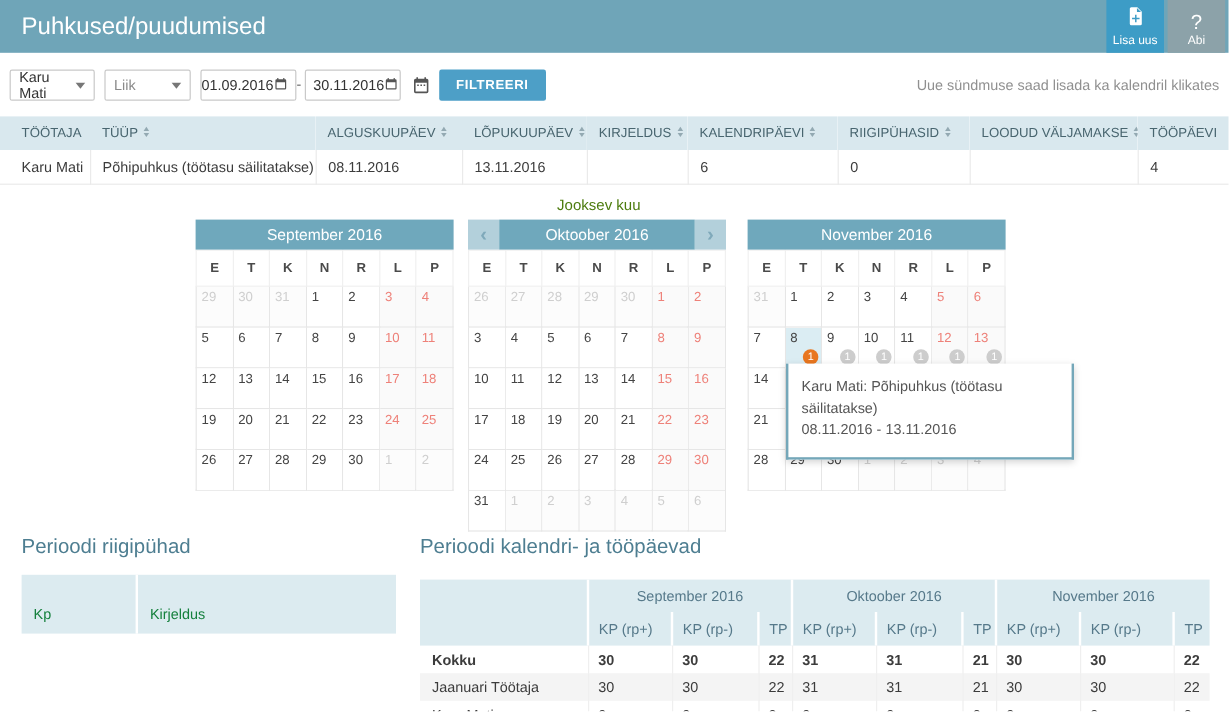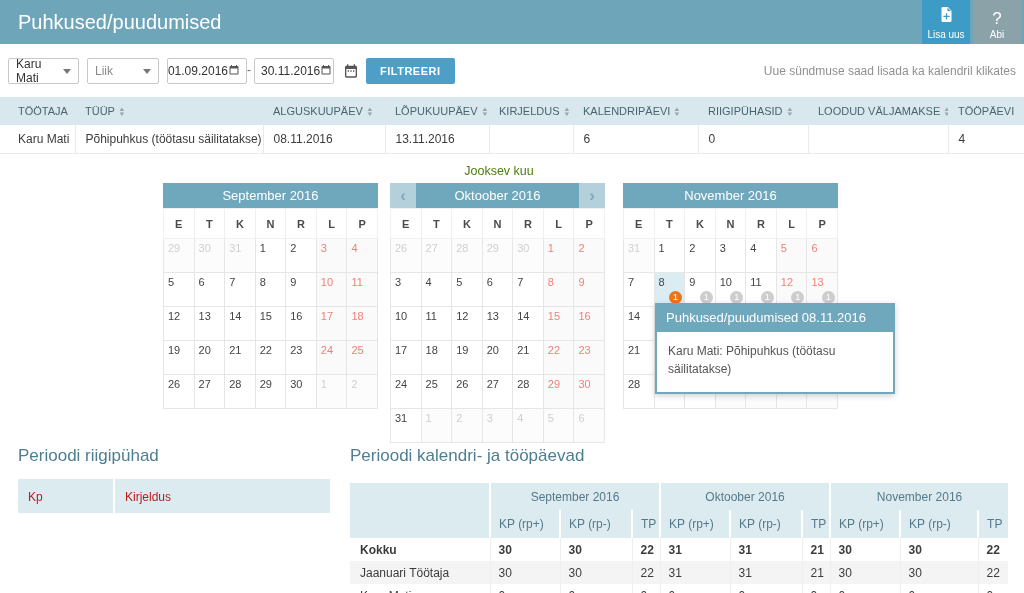--- a/index.html
+++ b/index.html
@@ -64,21 +64,21 @@
   
   .tooltip{position:absolute;left:655px;top:303px;width:240px;z-index:10;box-shadow:0 2px 6px rgba(0,0,0,.18);}
   .tooltip .tt-head{background:#6FA8BC;color:#fff;font-size:13px;padding:7px 11px;}
   .tooltip .tt-body{background:#fff;border:2px solid #74A7B9;border-top:none;padding:10px 11px 14px;font-size:12px;color:#555;line-height:1.5;}
 
   
   .sec-title{position:absolute;font-size:17px;color:#4E7E91;}
   #holidays-title{left:18px;top:446px;}
   #workdays-title{left:350px;top:446px;}
   .holidays-table{position:absolute;left:18px;top:479px;width:312px;border-collapse:collapse;table-layout:fixed;}
-  .holidays-table th{background:#DCEBF0;color:#b91c1c;font-size:12px;font-weight:normal;text-align:left;height:33px;padding:1px 0 0 10px;border-left:2px solid #fff;}
+  .holidays-table th{background:#DCEBF0;color:#15803d;font-size:12px;font-weight:normal;text-align:left;height:33px;padding:16px 0 0 10px;border-left:2px solid #fff;}
   .holidays-table th:first-child{border-left:none;}
 
   .workdays-table{position:absolute;left:350px;top:483px;width:658px;border-collapse:collapse;table-layout:fixed;}
   .workdays-table th{background:#DCEBF0;color:#56798A;font-size:12px;font-weight:normal;border-left:2px solid #fff;padding:0;}
   .workdays-table th.mh{height:27px;text-align:center;}
   .workdays-table th.sh{height:28px;text-align:left;padding-left:8px;}
   .workdays-table th.empty{border-left:none;}
   .workdays-table td{height:21px;font-size:12px;color:#3C3C3C;padding-left:8px;border-left:1px solid #EFEFEF;}
   .workdays-table td:first-child{padding-left:10px;border-left:none;}
   .workdays-table tr.bold td{font-weight:bold;}
@@ -615,23 +615,23 @@
             </td>
             <td class="we out">
               <span class="dn">4</span>
             </td>
           </tr>
         </tbody>
       </table>
     </div>
 
   <div class="tooltip">
-    <div class="tt-head">Puhkused/puudumised 08.11.2016</div>
     <div class="tt-body">
       <div>Karu Mati: Põhipuhkus (töötasu säilitatakse)</div>
+      <div>08.11.2016 - 13.11.2016</div>
     </div>
   </div>
 
   <div class="sec-title" id="holidays-title">Perioodi riigipühad</div>
   <table class="holidays-table">
     <colgroup>
         <col style="width:96px">
         <col style="width:216px">
       </colgroup>
     <thead>

